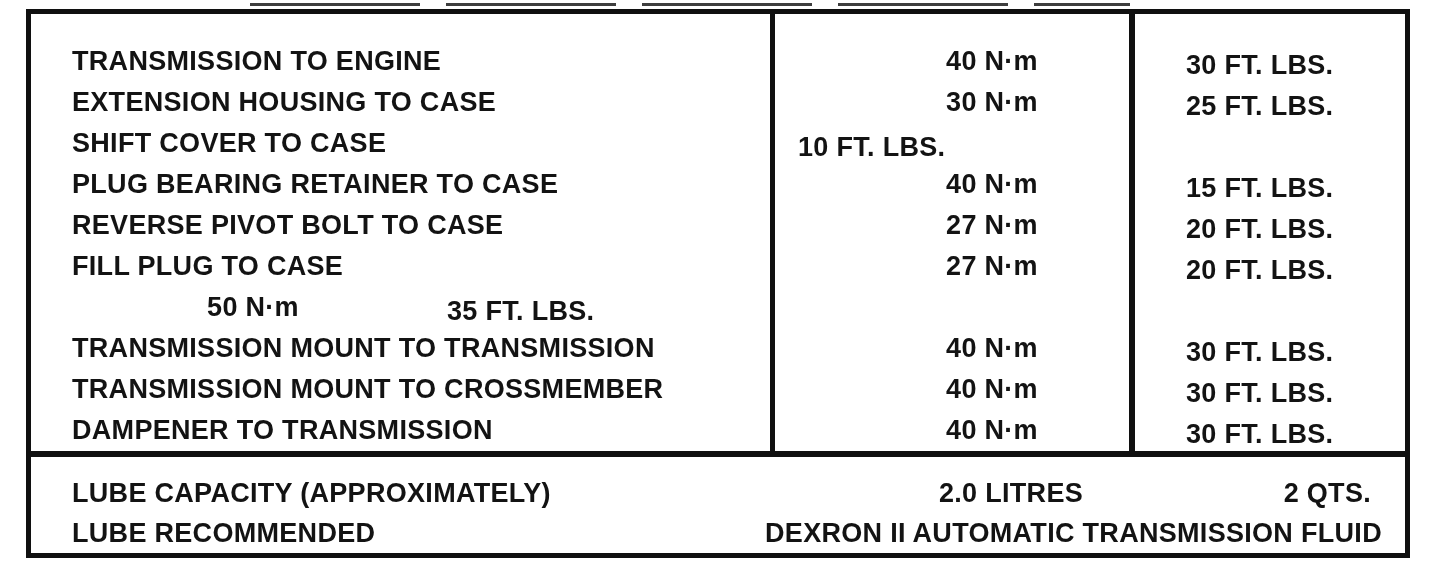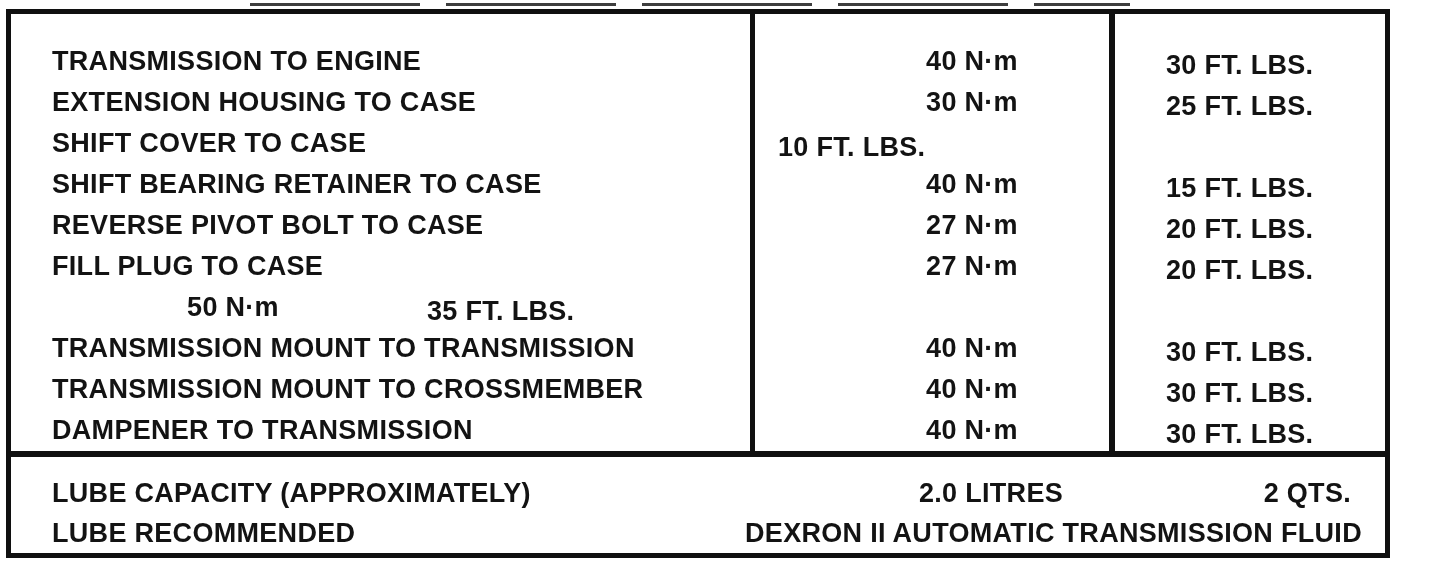--- a/index.html
+++ b/index.html
@@ -19,21 +19,21 @@
     position: absolute;
     left: 250px;
     top: 3px;
     width: 880px;
     height: 3px;
     background: repeating-linear-gradient(90deg, #1c1c1c 0 170px, transparent 170px 196px);
     opacity: 0.85;
   }
   .spec-table {
     position: absolute;
-    left: 6px;
+    left: 26px;
     top: 9px;
     width: 1374px;  
     height: 539px;
     border: 5px solid #101010;
     background: #ffffff;
   }
   .torque-section {
     position: relative;
     width: 100%;
     height: 437px;
@@ -138,21 +138,21 @@
   </div>
 
   <div class="row">
     <span class="cell-label">SHIFT COVER TO CASE</span>
     <span class="cell-imperial">
       <span class="val-shift">10 FT. LBS.</span>
     </span>
   </div>
 
   <div class="row">
-    <span class="cell-label">SHIFT BEARING RETAINER TO CASE</span>
+    <span class="cell-label">PLUG BEARING RETAINER TO CASE</span>
     <span class="cell-metric">
       <span class="val-shift">40 N·m</span>
     </span>
     <span class="cell-imperial">
       <span class="val-shift">15 FT. LBS.</span>
     </span>
   </div>
 
   <div class="row">
     <span class="cell-label">REVERSE PIVOT BOLT TO CASE</span>

